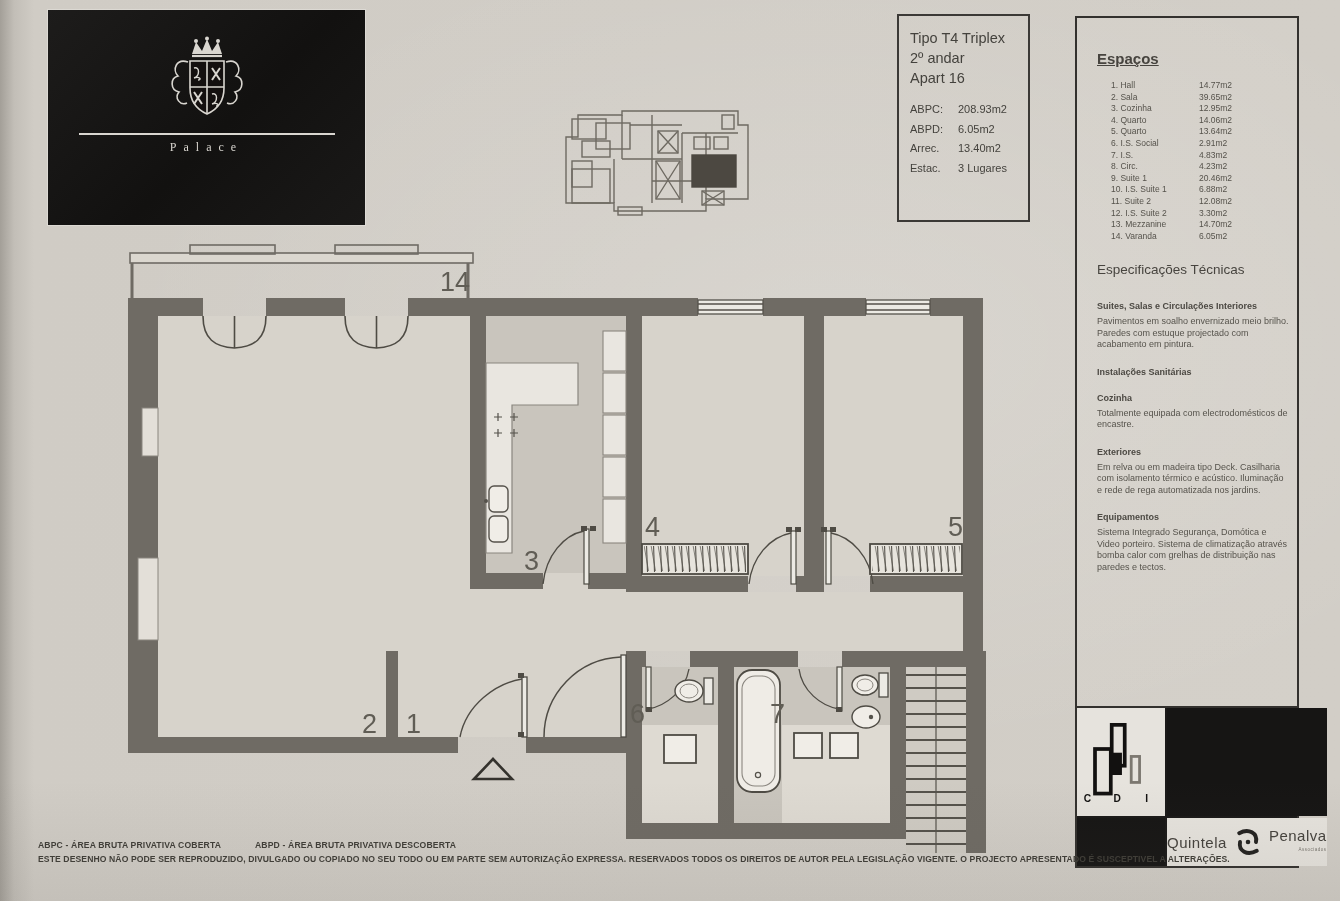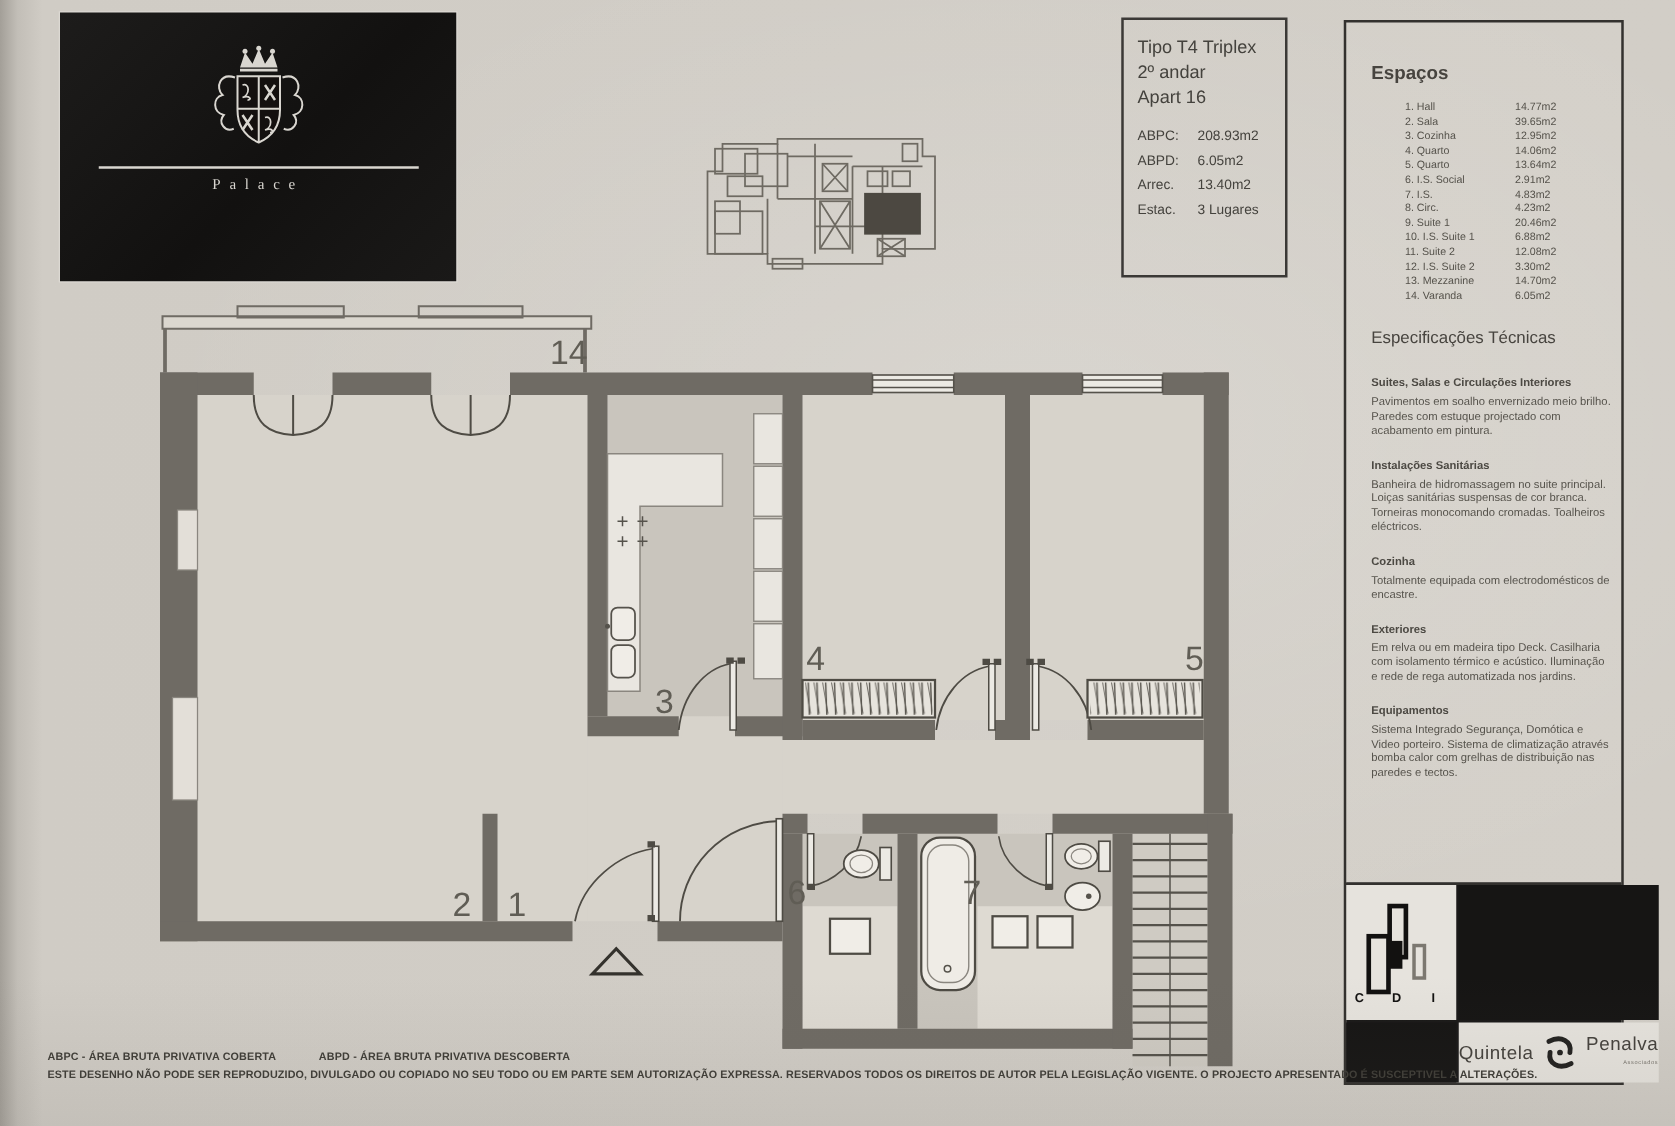--- a/index.html
+++ b/index.html
@@ -47,22 +47,22 @@
   .metric-row{display:flex;font-size:11px;line-height:19.5px;}
   .metric-label{width:48px;}
   .metric-value{font-style:italic;font-style:normal;}
 
   
   .right-panel{
     position:absolute;left:1075px;top:16px;width:224px;height:852px;
     border:2px solid #33312e;box-sizing:border-box;background:rgba(255,255,255,0.05);
   }
   .panel-content{padding:32px 14px 0 20px;color:#4c4943;}
-  .spaces-title{font-size:15px;font-weight:700;color:#47443f;margin:0 0 13px 0;}
-  .spaces-list{margin-left:27px;}
+  .spaces-title{font-size:15px;font-weight:700;color:#47443f;margin:0 0 13px 0;text-decoration:underline;}
+  .spaces-list{margin-left:14px;}
   .space-row{display:flex;font-size:8.5px;line-height:11.6px;color:#55524b;}
   .space-name{width:88px;}
   .specs-title{font-size:13.5px;font-weight:400;color:#47443f;margin:20px 0 24px 0;}
   .spec-section{margin-bottom:16px;width:192px;}
   .spec-head{font-size:9px;font-weight:700;color:#4c4943;margin-bottom:5px;}
   .spec-body{font-size:9px;line-height:11.5px;color:#56534c;margin:0;}
 
   
   .logo-grid{
     position:absolute;left:0;right:0;bottom:0;height:158px;
@@ -453,21 +453,20 @@
     <div>
 
         <div class="spec-section">
           <div class="spec-head">Suites, Salas e Circulações Interiores</div>
           <p class="spec-body">Pavimentos em soalho envernizado meio brilho. Paredes com estuque projectado com acabamento em pintura.</p>
         </div>
 
 
         <div class="spec-section">
           <div class="spec-head">Instalações Sanitárias</div>
-          <p class="spec-body">Banheira de hidromassagem no suite principal. Loiças sanitárias suspensas de cor branca. Torneiras monocomando cromadas. Toalheiros eléctricos.</p>
         </div>
 
         <div class="spec-section">
           <div class="spec-head">Cozinha</div>
           <p class="spec-body">Totalmente equipada com electrodomésticos de encastre.</p>
         </div>
 
         <div class="spec-section">
           <div class="spec-head">Exteriores</div>
           <p class="spec-body">Em relva ou em madeira tipo Deck. Casilharia com isolamento térmico e acústico. Iluminação e rede de rega automatizada nos jardins.</p>

